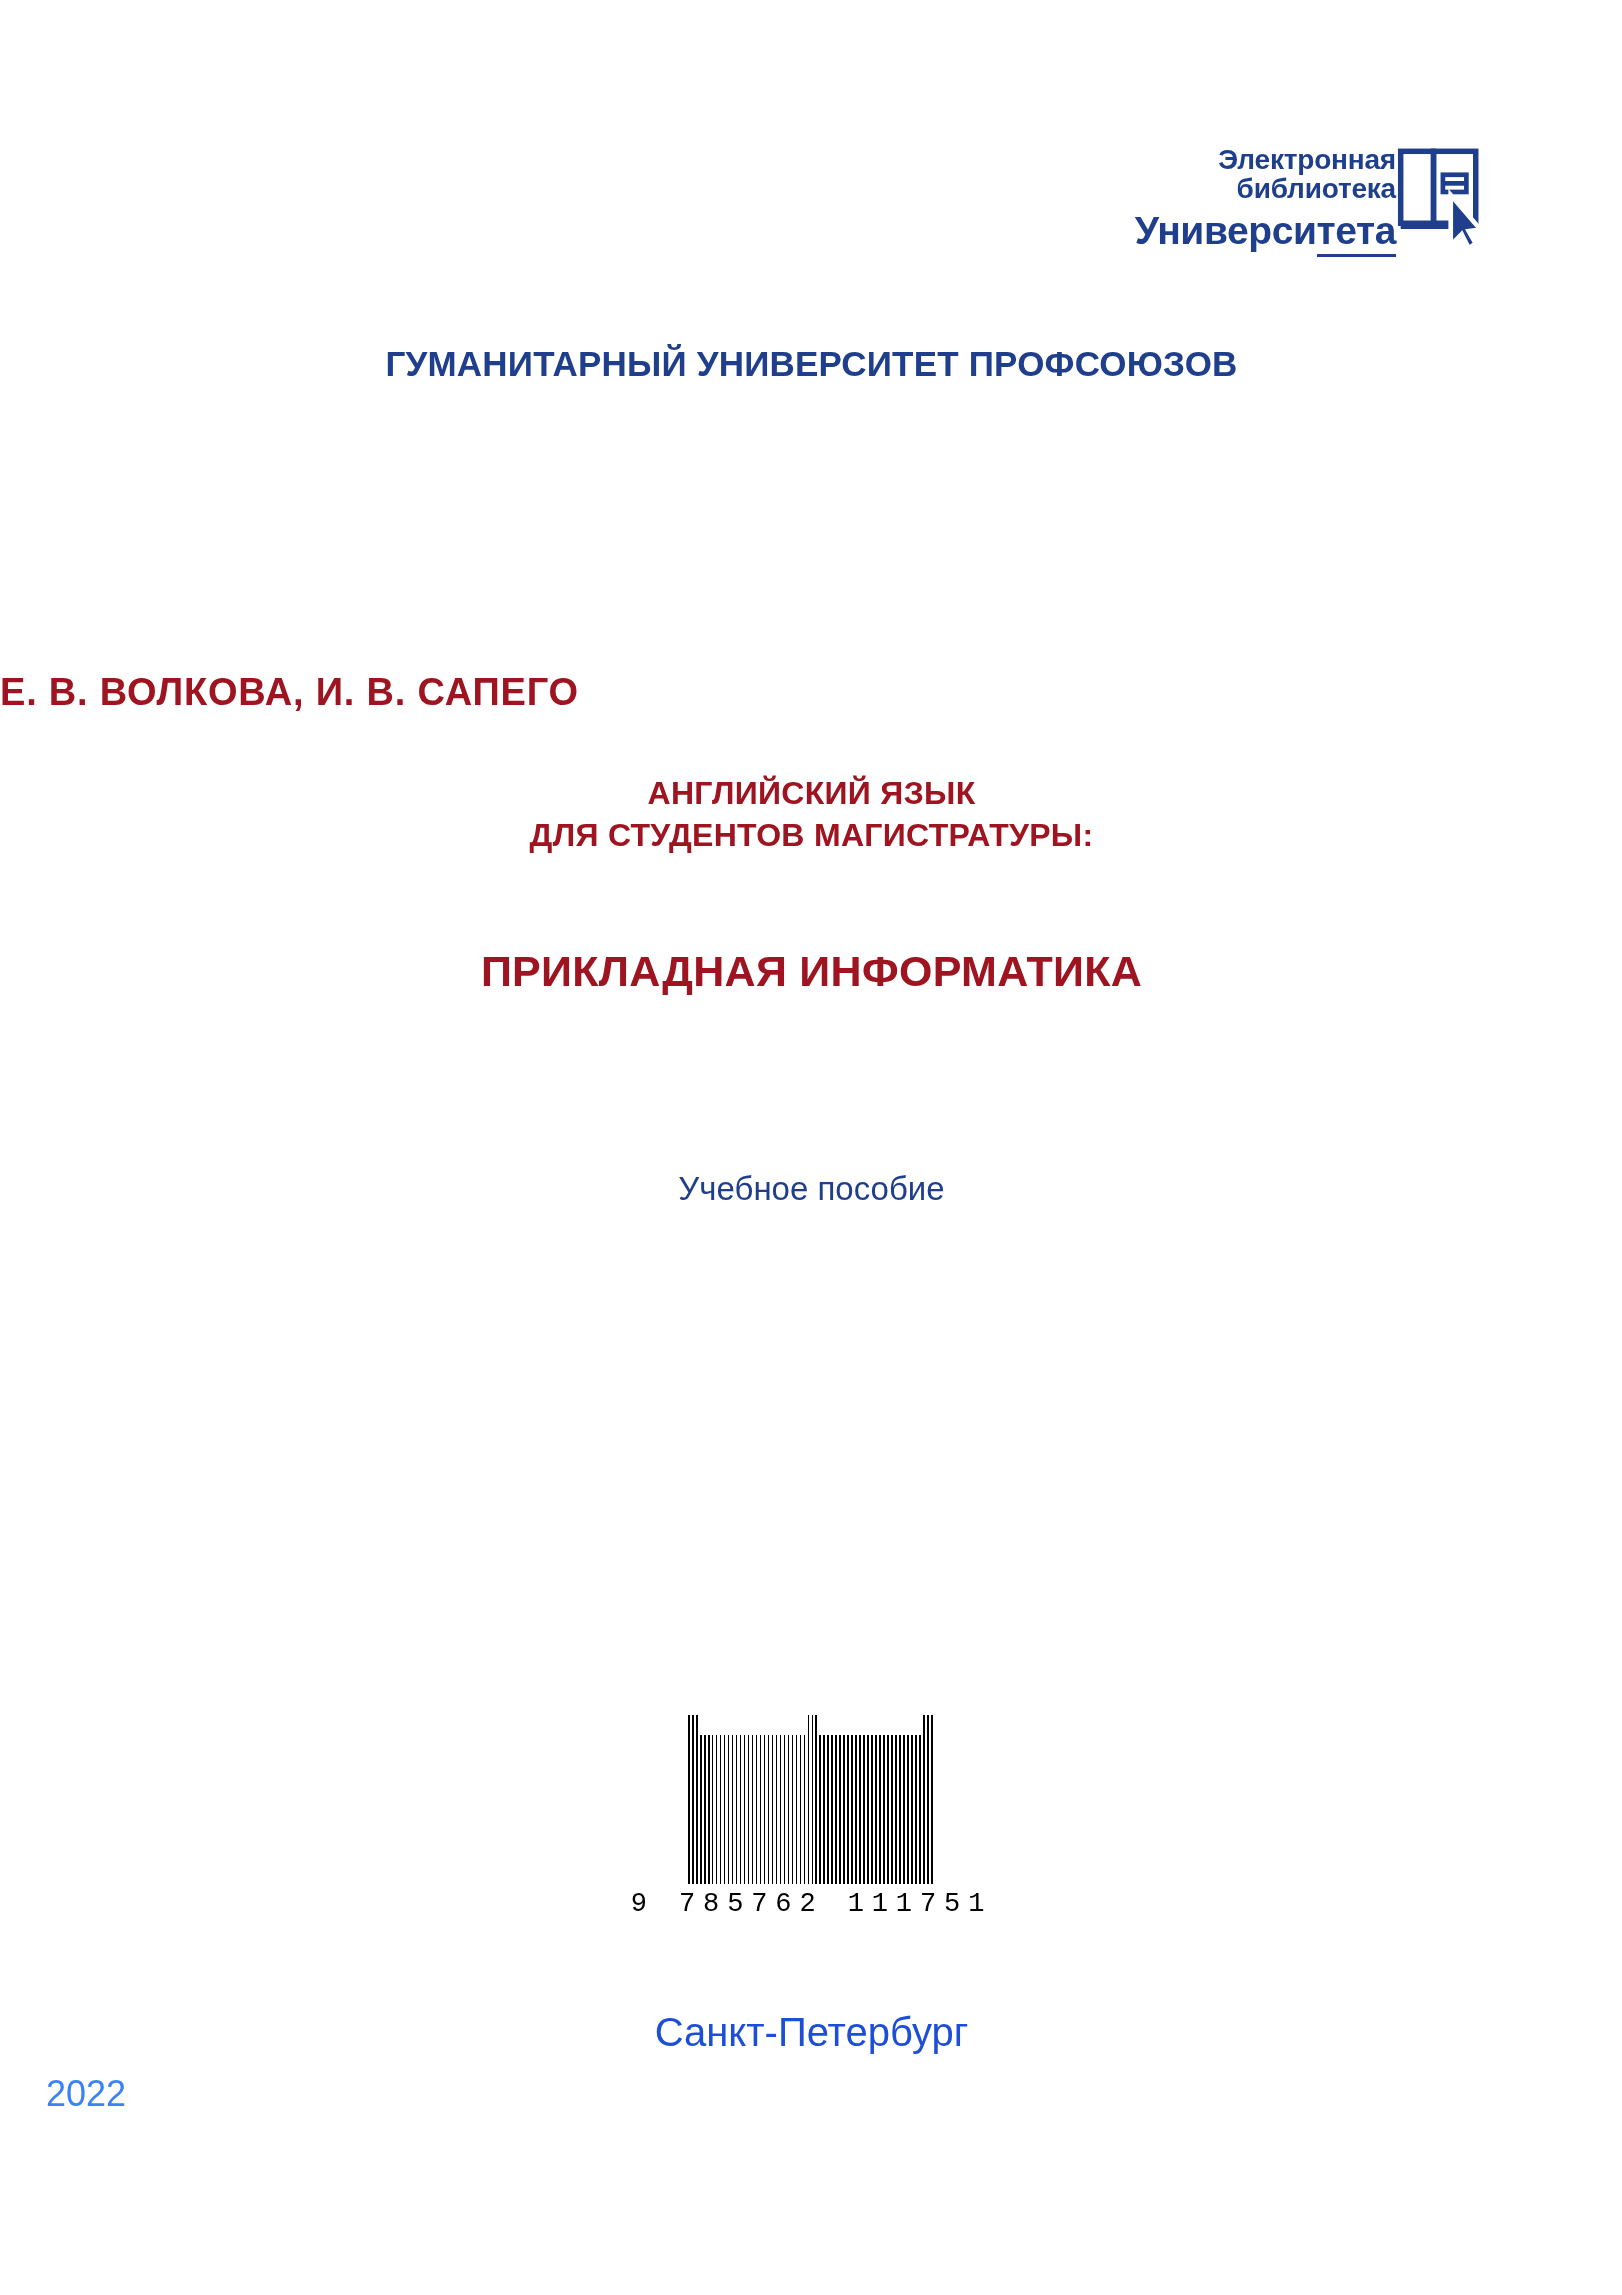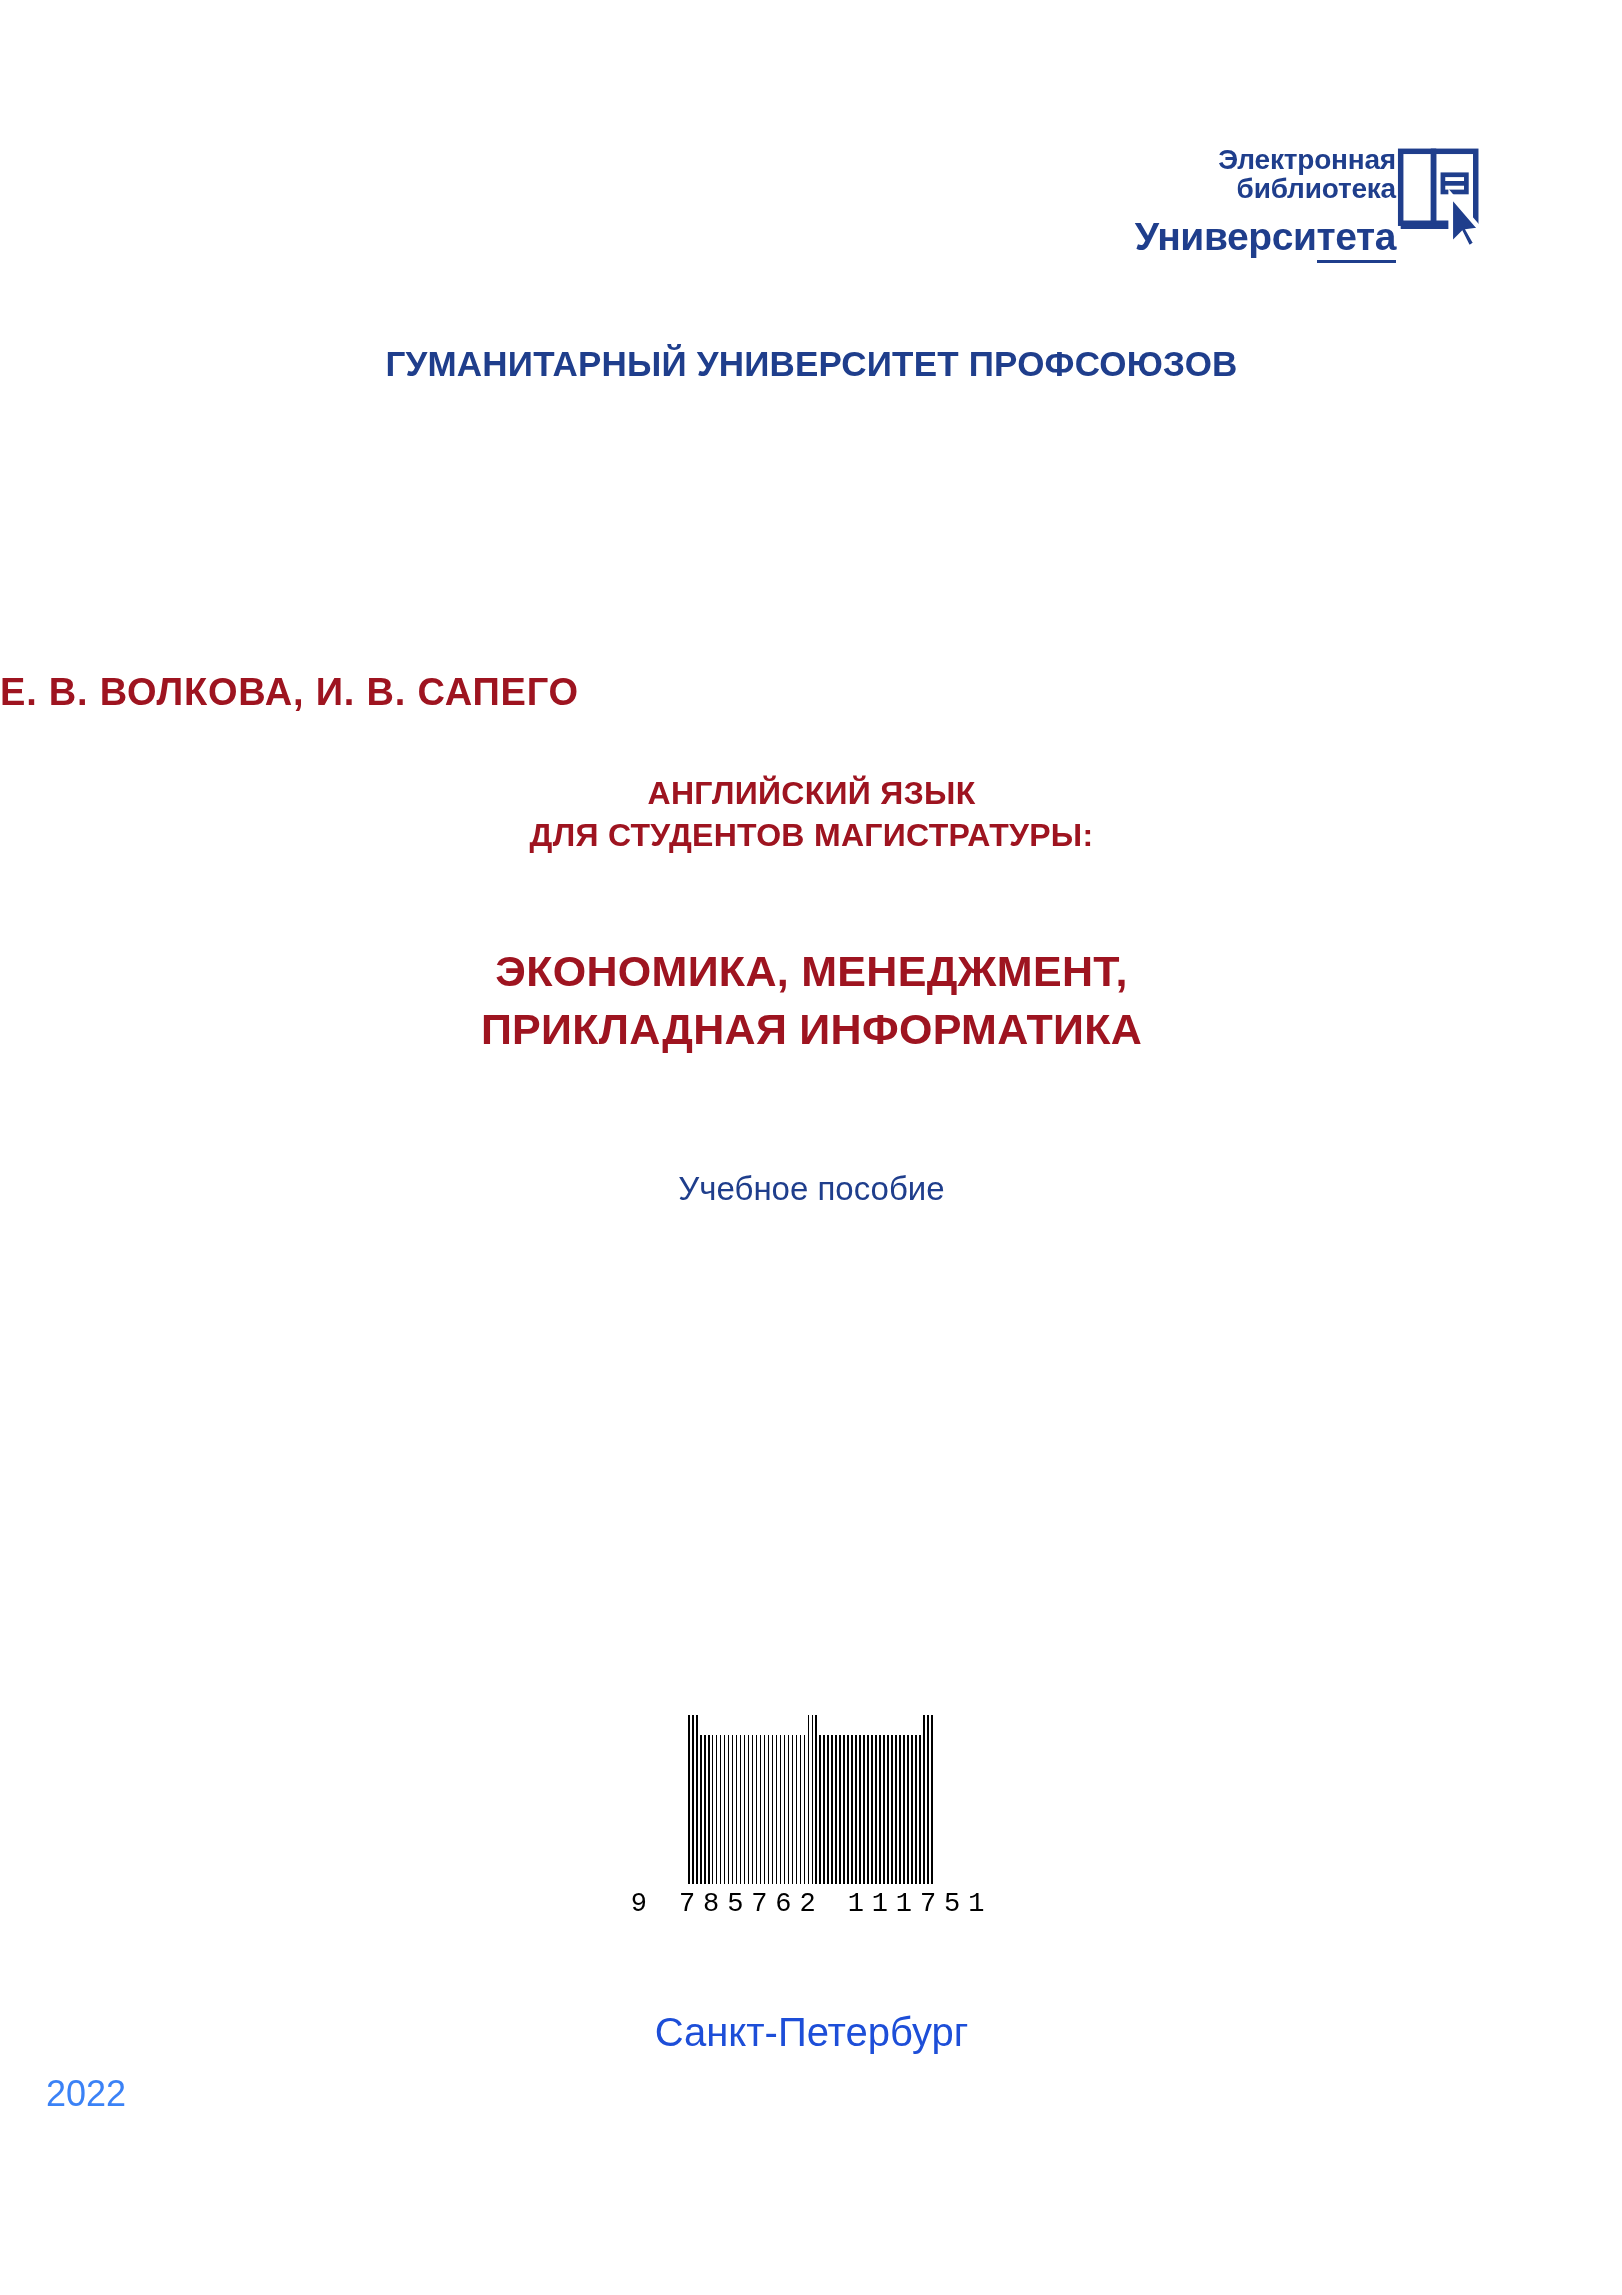--- a/index.html
+++ b/index.html
@@ -39,21 +39,21 @@
     font-weight: bold;
     letter-spacing: -0.2px;
     white-space: nowrap;
   }
   .logo-line3 {
     color: #1f3e8c;
     font-size: 39px;
     font-weight: bold;
     letter-spacing: -0.4px;
     white-space: nowrap;
-    margin-top: 14px;
+    margin-top: 8px;
   }
   .logo-line3 .underline {
     border-bottom: 3.9px solid #1f3e8c;
     padding-bottom: 1.6px;
   }
   .logo-mark {
     position: relative;
     width: 86px;
     height: 102px;
     margin-top: 3.1px;
@@ -202,21 +202,20 @@
   </div>
 
   <div class="authors">Е. В. ВОЛКОВА, И. В. САПЕГО</div>
 
   <div class="title">
     <div>АНГЛИЙСКИЙ ЯЗЫК</div>
     <div>ДЛЯ СТУДЕНТОВ МАГИСТРАТУРЫ:</div>
   </div>
 
   <div class="subtitle">
-    <div>ЭКОНОМИКА, МЕНЕДЖМЕНТ,</div>
     <div>ПРИКЛАДНАЯ ИНФОРМАТИКА</div>
   </div>
 
   <div class="publication-type">Учебное пособие</div>
 
   <div class="barcode-wrap">
     <div class="barcode" id="barcode">
         <span style="width: 1.6px; height: 169px;"></span>
         <span style="width: 1.6px; height: 169px;"></span>
         <span style="width: 1.6px; height: 169px;"></span>

